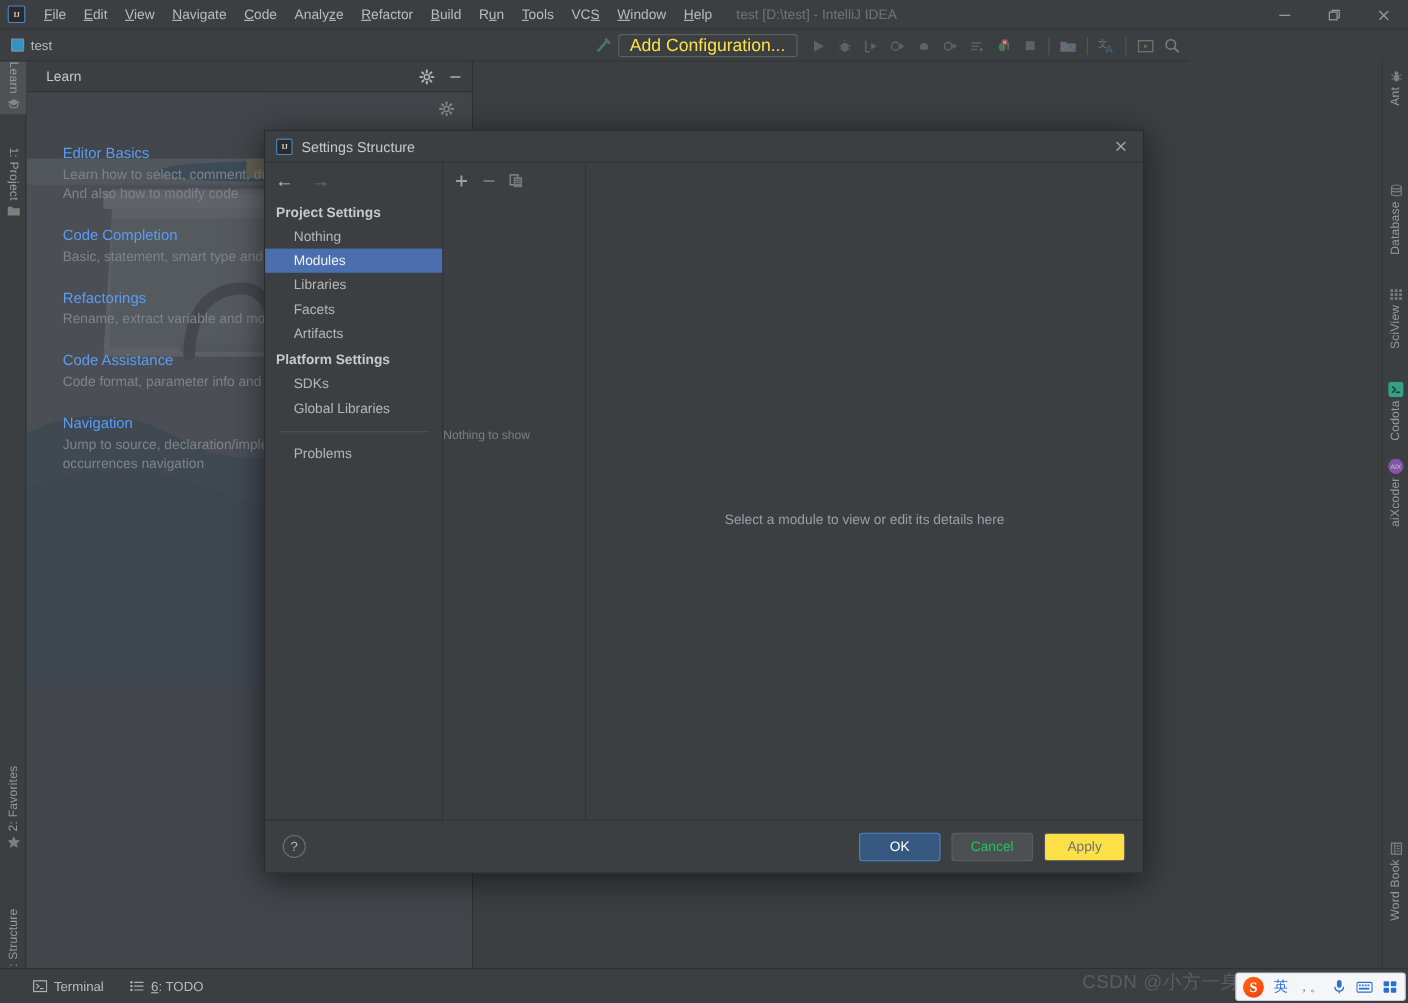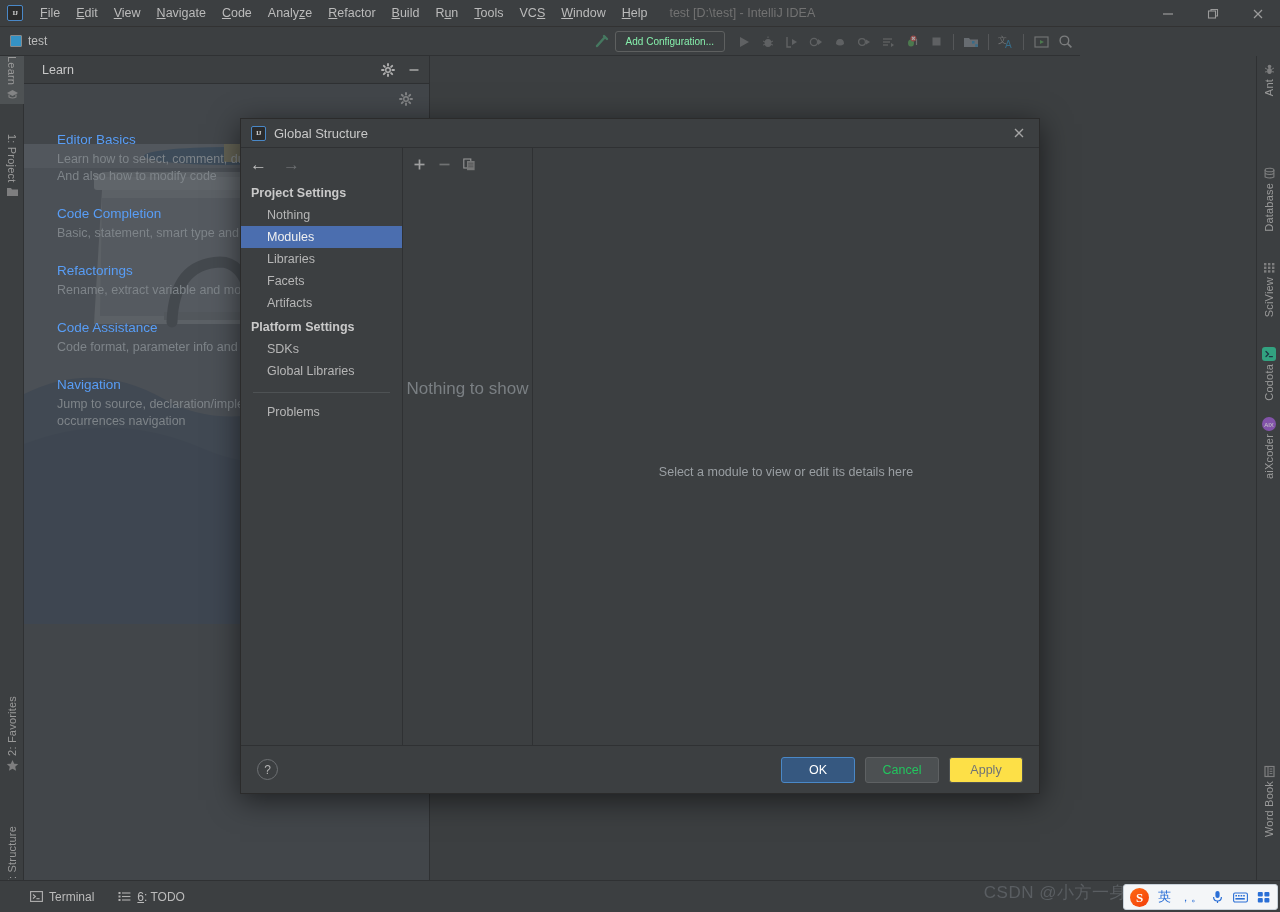--- a/index.html
+++ b/index.html
@@ -49,21 +49,21 @@
   .crumb { display:flex; align-items:center; margin-left:10px; font-size:12px; color:#bbbbbb; }
   .crumb .mod-icon {
     width:12px; height:12px; margin-right:6px; border:1px solid #8a8a8a;
     background:#3592c4; border-radius:1px;
   }
   .tb-right { position:absolute; right:4px; top:0; height:29px; display:flex; align-items:center; gap:2px; }
   .tb-ico { width:22px; height:22px; display:flex; align-items:center; justify-content:center; opacity:.55; }
   .tb-ico.dim { opacity:.38; }
   .addconf {
     height:21px; padding:0 10px; border:1px solid #5e6060; border-radius:3px;
-    font-size:10px; color:#86efac; display:flex; align-items:center; background:transparent;
+    font-size:16px; color:#fde047; display:flex; align-items:center; background:transparent;
     margin-right:6px;
   }
   .tb-sep { width:1px; height:16px; background:#555759; margin:0 4px; }
 
   
   .stripe-l {
     position:absolute; left:0; top:56px; width:24px; height:824px;
     background:#3c3f41; border-right:1px solid #2f3133;
   }
   .stripe-r {
@@ -177,22 +177,22 @@
   .side-div { height:1px; background:#4e5254; margin:10px 12px 8px 12px; }
 
   .dlg-mid {
     width:130px; background:#3c3f41; border-right:1px solid #2f3133;
     position:relative;
   }
   .mid-tb { height:32px; display:flex; align-items:center; padding-left:10px; gap:12px; }
   .mid-tb .ic { opacity:.72; }
   .mid-tb .ic.dim { opacity:.38; }
   .mid-empty {
-    position:absolute; left:0; right:0; top:231px;
-    text-align:center; font-size:17px; color:#7a7f83;
+    position:absolute; left:0; right:0; top:242px;
+    text-align:left; font-size:11px; color:#7a7f83;
   }
   .dlg-main { flex:1; background:#3c3f41; position:relative; }
   .main-empty {
     position:absolute; left:0; right:0; top:317px;
     text-align:center; font-size:12.5px; color:#9a9fa3;
   }
 
   .dlg-foot {
     flex:0 0 48px; display:flex; align-items:center;
     border-top:1px solid #2f3133; background:#3c3f41; padding:0 16px;
@@ -611,21 +611,21 @@
               <rect x="7.4" y="7" width="5" height="4.6" rx="1"></rect>
             </g>
           </svg>
       </span>
     </div>
   </div>
 
   <div class="dlg">
     <div class="dlg-title">
       <span class="ij">IJ</span>
-      <span class="tx">Global Structure</span>
+      <span class="tx">Settings Structure</span>
       <span class="x">
         <svg width="12" height="12" viewBox="0 0 12 12">
             <line x1="2" y1="2" x2="10" y2="10" stroke="#a4a4a4" stroke-width="1.3"></line>
             <line x1="10" y1="2" x2="2" y2="10" stroke="#a4a4a4" stroke-width="1.3"></line>
           </svg>
       </span>
     </div>
 
     <div class="dlg-body">
 

